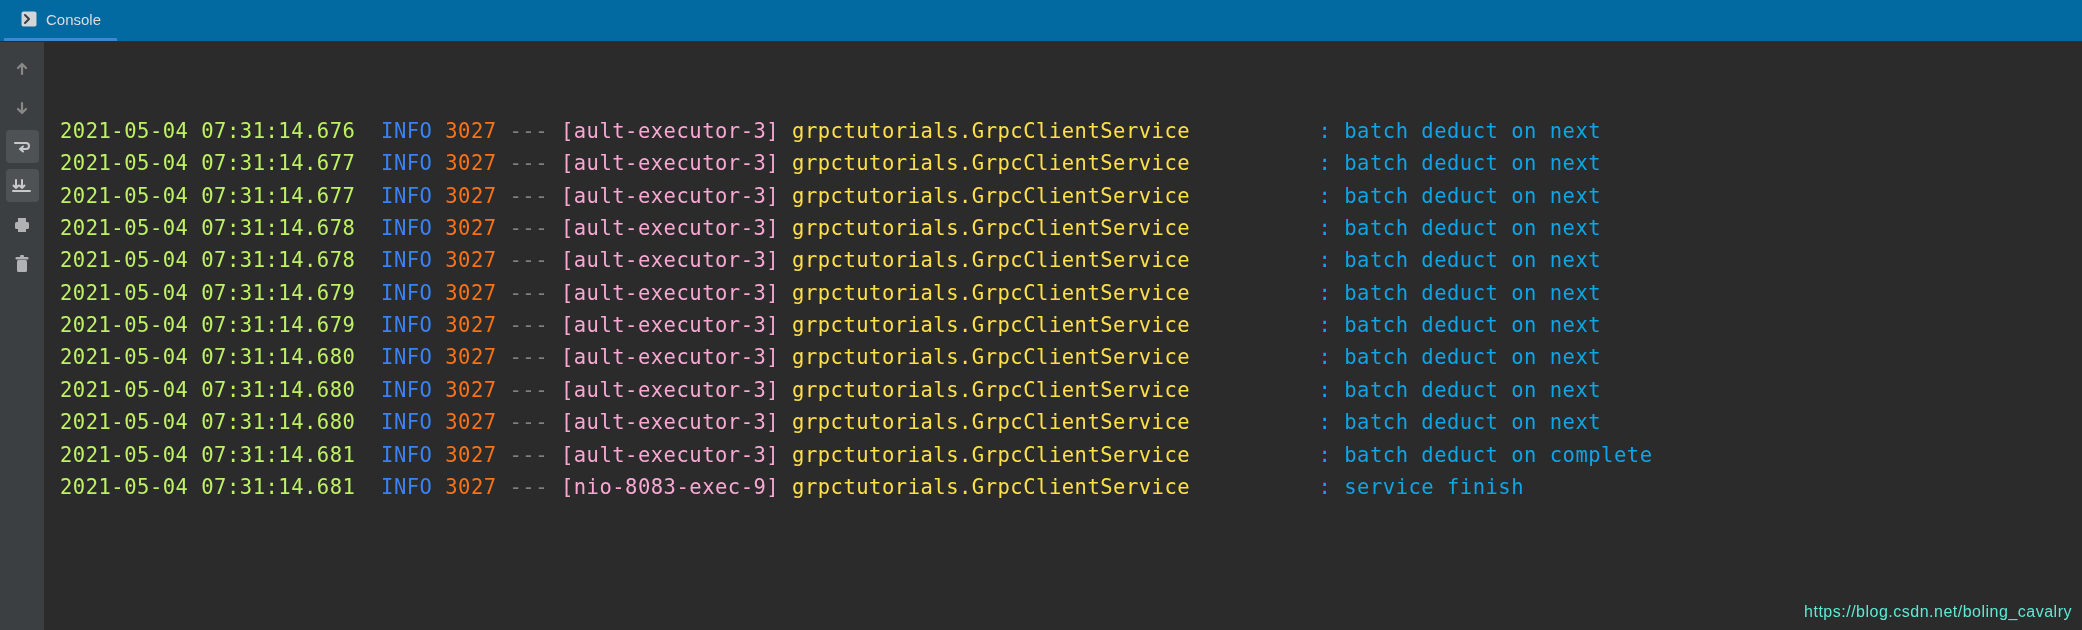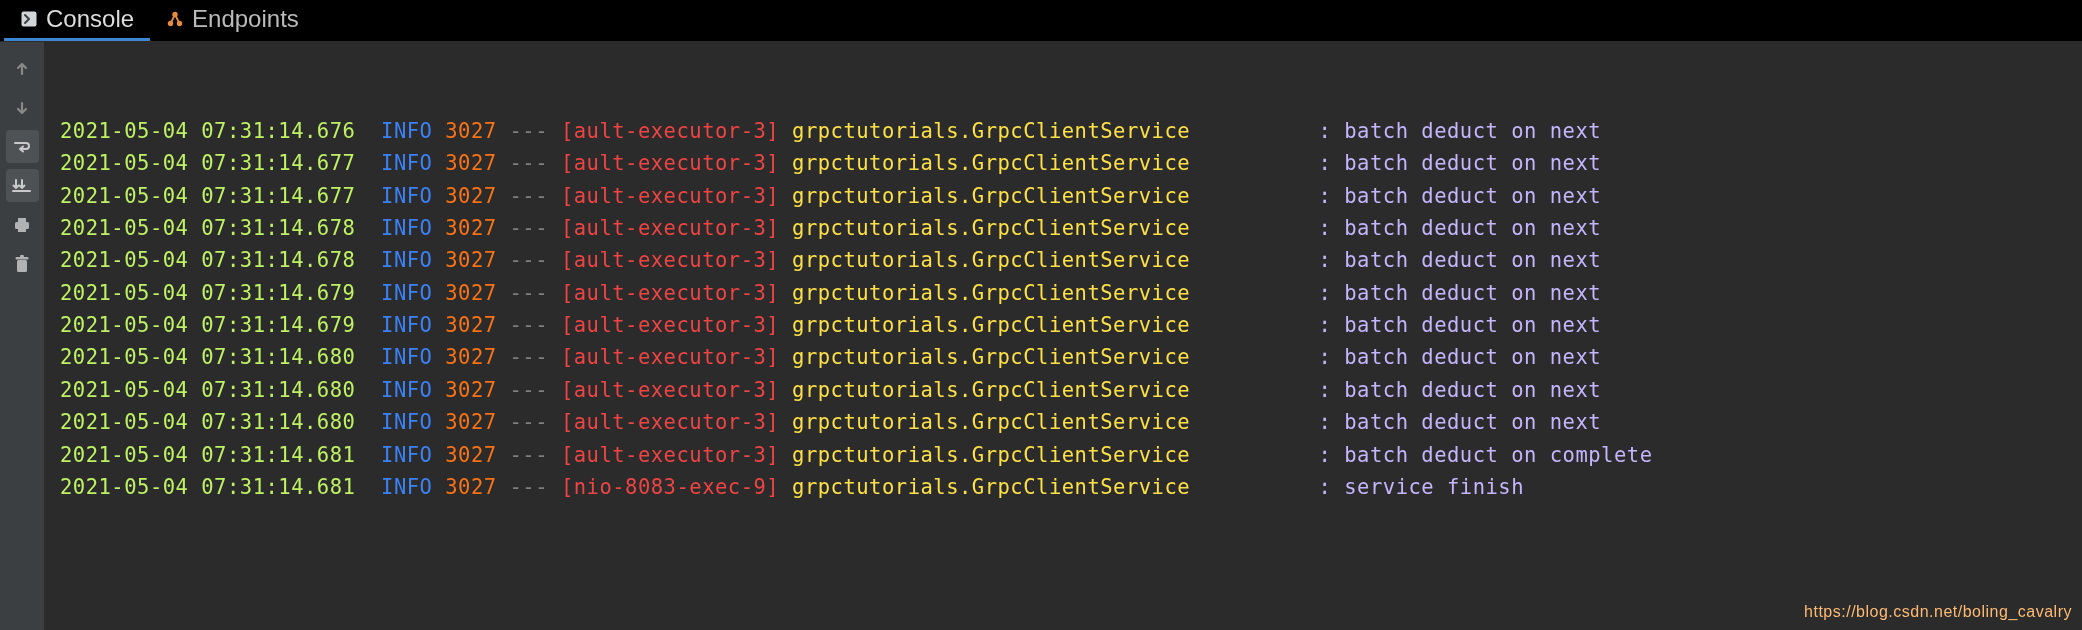--- a/index.html
+++ b/index.html
@@ -8,26 +8,26 @@
     font-family: ui-monospace, SFMono-Regular, "Consolas", monospace;
     width: 2082px;
     height: 630px;
     overflow: hidden;
     color: #bbb;
     font-size: 20.5px;
   }
   .tabbar {
     display: flex;
     align-items: center;
-    background: #000000;
+    background: #0369a1;
     height: 42px;
     border-bottom: 1px solid #2b2b2b;
     padding-left: 4px;
     font-family: -apple-system, BlinkMacSystemFont, "Segoe UI", sans-serif;
-    font-size: 24px;
+    font-size: 15px;
   }
   .tab {
     display: flex;
     align-items: center;
     gap: 8px;
     padding: 0 16px;
     height: 100%;
     color: #bbbbbb;
     cursor: pointer;
     border-bottom: 3px solid transparent;
@@ -75,55 +75,44 @@
     padding: 8px 14px 8px 16px;
     white-space: pre;
     line-height: 1.58;
     letter-spacing: 0.5px;
     position: relative;
   }
   .ts { color: #bef264; }
   .lvl { color: #3b82f6; }
   .pid { color: #f97316; }
   .dash { color: #808080; }
-  .thr { color: #ef4444; }
+  .thr { color: #f9a8d4; }
   .logger { color: #fde047; }
-  .msg { color: #c4b5fd; }
+  .msg { color: #0ea5e9; }
   .watermark {
     position: absolute;
     right: 10px;
     bottom: 6px;
-    color: #fdba74;
+    color: #5eead4;
     font-size: 16px;
     font-family: -apple-system, BlinkMacSystemFont, sans-serif;
   }
 </style>
 </head>
 <body>
 
 <div class="tabbar">
   <div class="tab active">
     <span class="tab-icon">
       <svg width="18" height="18" viewBox="0 0 18 18">
           <rect x="1.5" y="1.5" width="15" height="15" rx="2" fill="#d2d6d8"></rect>
           <path d="M5 5 L9 9 L5 13" stroke="#3c3f41" stroke-width="2" fill="none" stroke-linecap="round" stroke-linejoin="round"></path>
         </svg>
     </span>
     <span>Console</span>
-  </div>
-  <div class="tab">
-    <span class="tab-icon">
-      <svg width="20" height="18" viewBox="0 0 20 18">
-        <circle cx="5" cy="14" r="3" fill="#e68a3c"></circle>
-        <circle cx="15" cy="14" r="3" fill="#e68a3c"></circle>
-        <circle cx="10" cy="4" r="3" fill="#e68a3c"></circle>
-        <path d="M10 4 L5 14 M10 4 L15 14" stroke="#e68a3c" stroke-width="2"></path>
-      </svg>
-    </span>
-    <span>Endpoints</span>
   </div>
 </div>
 
 <div class="main">
   <div class="gutter">
     <div class="gutter-btn">
       <svg width="18" height="18" viewBox="0 0 18 18">
           <path d="M9 4 L9 14 M9 4 L5 8 M9 4 L13 8" stroke="#888" stroke-width="2.2" fill="none" stroke-linecap="round"></path>
         </svg>
     </div>

